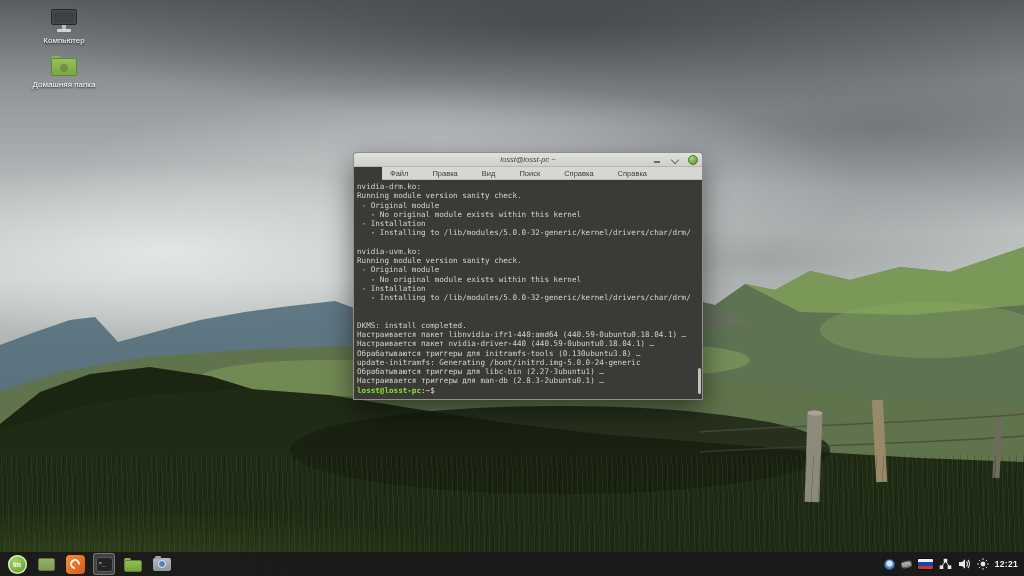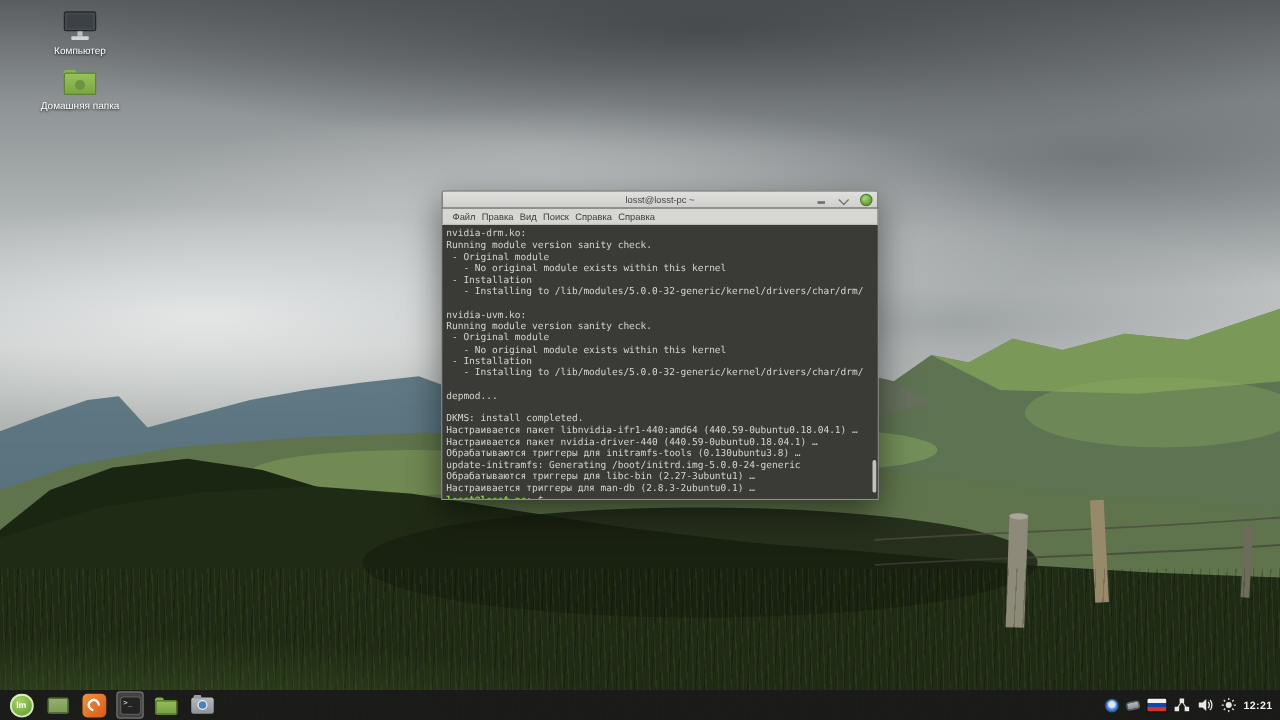--- a/index.html
+++ b/index.html
@@ -32,28 +32,28 @@
   .computer-glyph .screen { position:absolute; left:2px; top:1px; width:26px; height:16px; background:#3b4147; border:1px solid #23272b; border-radius:2px; box-shadow:inset 0 0 3px rgba(255,255,255,0.15); }
   .computer-glyph .neck { position:absolute; left:13px; top:17px; width:4px; height:4px; background:#b9bfc4; }
   .computer-glyph .base { position:absolute; left:8px; top:21px; width:14px; height:3px; background:#cfd4d8; border-radius:1px; }
   .folder-glyph { width:28px; height:22px; position:relative; }
   .folder-glyph .tab { position:absolute; left:1px; top:0; width:10px; height:4px; background:#86b34c; border-radius:2px 2px 0 0; }
   .folder-glyph .bodyf { position:absolute; left:1px; top:2px; width:26px; height:18px; background:linear-gradient(180deg,#97c259,#7aa644); border-radius:2px; border:1px solid #5f8532; }
   .folder-glyph .emblem { position:absolute; left:10px; top:8px; width:8px; height:8px; background:#6c9440; border-radius:50%; }
 
   
   .window { position:absolute; left:353px; top:152px; width:350px; height:248px; border:1px solid #8f8f8c; border-radius:3px 3px 0 0; box-shadow:0 10px 28px rgba(0,0,0,0.5); display:flex; flex-direction:column; background:#3a3b37; }
-  .titlebar { height:14px; background:linear-gradient(180deg,#e0e0de,#cfcfcb); border-bottom:1px solid #b5b5b1; border-radius:2px 2px 0 0; display:flex; align-items:center; position:relative; }
+  .titlebar { height:14px; background:linear-gradient(180deg,#e0e0de,#cfcfcb); border-bottom:1px solid #b5b5b1; border-radius:2px 2px 0 0; display:flex; align-items:center; position:relative;font-style:italic; }
   .title { position:absolute; left:0; right:0; text-align:center; font-size:7.5px; color:#454545; }
   .win-controls { position:absolute; right:4px; top:0; height:14px; display:flex; align-items:center; gap:9px; }
   .ctrl { width:9px; height:9px; display:flex; align-items:center; justify-content:center; cursor:pointer; }
   .ctrl-min::before { content:""; width:6px; height:1.5px; background:#6a6a6a; margin-top:4px; }
   .ctrl-max::before { content:""; width:5px; height:5px; border:1.2px solid #6a6a6a; transform:rotate(45deg); border-left:none; border-top:none; }
   .ctrl-close { width:10px; height:10px; border-radius:50%; background:radial-gradient(circle at 35% 30%, #a9d77a, #71a844 60%, #578830); border:1px solid #4f7a2c; }
-  .menubar { height:13px; background:#d6d6d3; border-bottom:1px solid #bdbdb9; display:flex; align-items:center; gap:5px; padding:0 8px; }
+  .menubar { height:13px; background:#d6d6d3; border-bottom:1px solid #bdbdb9; display:flex; align-items:center; gap:24px; padding:0 8px;margin-left:28px; }
   .menu-item { font-size:7.5px; color:#3c3c3c; cursor:pointer; }
   .term-content { position:relative; flex:1; background:#3a3b37; padding:2px 6px 0 3px; overflow:hidden; cursor:text; }
   .tline { font-family:"DejaVu Sans Mono", monospace; font-size:7.6px; line-height:9.25px; color:#d2d5ca; white-space:pre; }
   .prompt-user { color:#8ae234; font-weight:bold; }
   .prompt-suffix { color:#e6e8e0; }
   .term-scrollbar { position:absolute; right:1px; top:0; bottom:0; width:4px; }
   .term-thumb { position:absolute; right:0; bottom:5px; width:3px; height:26px; background:#c2c2bd; border-radius:2px; }
 
   
   .taskbar { position:absolute; left:0; right:0; bottom:0; height:24px; background:rgba(26,26,26,0.93); display:flex; align-items:center; justify-content:space-between; padding:0 6px; }
@@ -154,21 +154,20 @@
           <div class="tline"> - Installation</div>
           <div class="tline">   - Installing to /lib/modules/5.0.0-32-generic/kernel/drivers/char/drm/</div>
           <div class="tline"> </div>
           <div class="tline">nvidia-uvm.ko:</div>
           <div class="tline">Running module version sanity check.</div>
           <div class="tline"> - Original module</div>
           <div class="tline">   - No original module exists within this kernel</div>
           <div class="tline"> - Installation</div>
           <div class="tline">   - Installing to /lib/modules/5.0.0-32-generic/kernel/drivers/char/drm/</div>
           <div class="tline"> </div>
-          <div class="tline">depmod...</div>
           <div class="tline"> </div>
           <div class="tline">DKMS: install completed.</div>
           <div class="tline">Настраивается пакет libnvidia-ifr1-440:amd64 (440.59-0ubuntu0.18.04.1) …</div>
           <div class="tline">Настраивается пакет nvidia-driver-440 (440.59-0ubuntu0.18.04.1) …</div>
           <div class="tline">Обрабатываются триггеры для initramfs-tools (0.130ubuntu3.8) …</div>
           <div class="tline">update-initramfs: Generating /boot/initrd.img-5.0.0-24-generic</div>
           <div class="tline">Обрабатываются триггеры для libc-bin (2.27-3ubuntu1) …</div>
           <div class="tline">Настраивается триггеры для man-db (2.8.3-2ubuntu0.1) …</div>
           <div class="tline"><span class="prompt-user">losst@losst-pc</span><span class="prompt-suffix">:~$ </span></div>
         </div>

